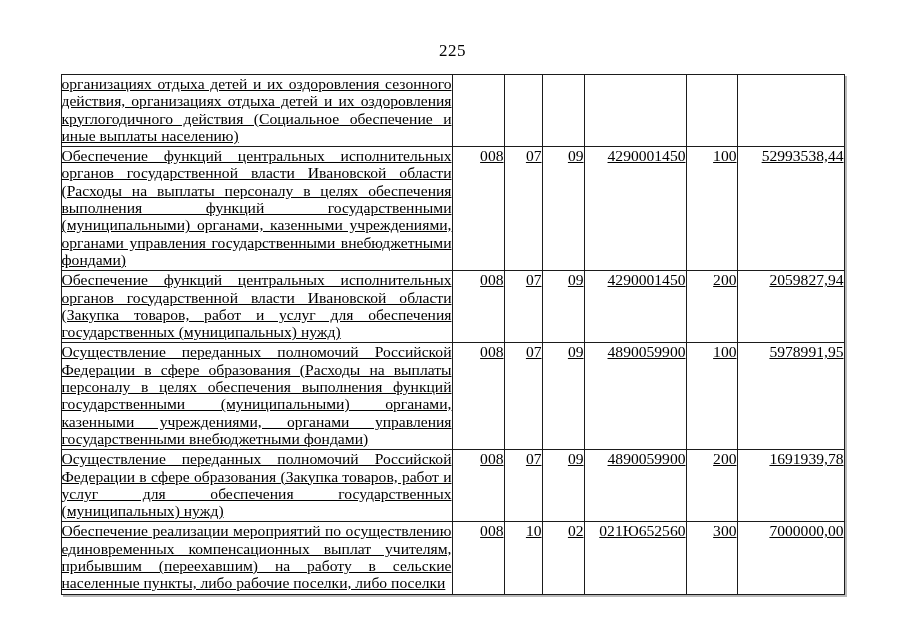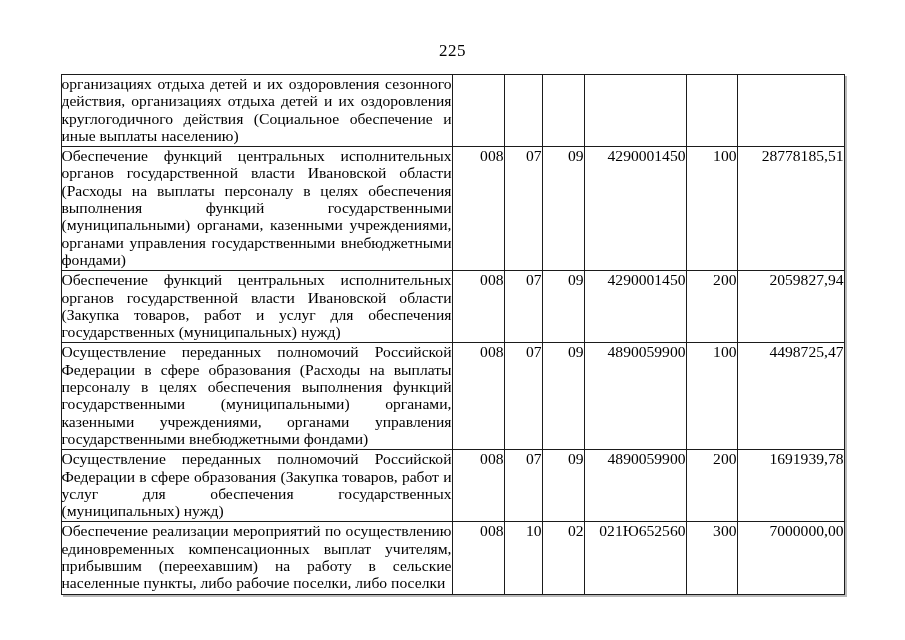--- a/index.html
+++ b/index.html
@@ -26,20 +26,21 @@
     font-size: 17px;
     line-height: 18px;
     letter-spacing: 0.5px;
   }
   table.doc-table {
     margin: 14px auto 0 auto;
     width: 783px;
     border-collapse: collapse;
     table-layout: fixed;
     box-shadow: 2px 2px 0 rgba(125,125,125,0.55);
+    text-decoration: underline;
   }
   table.doc-table td {
     border: 1px solid #1b1b1b;
     vertical-align: top;
     font-size: 15.6px;
     line-height: 17.3px;
     padding: 0 0 2px 0;
   }
   td.desc {
     text-align: justify;
@@ -78,39 +79,39 @@
           <td class="code"></td>
           <td class="code"></td>
         </tr>
         <tr>
           <td class="desc">Обеспечение функций центральных исполнительных органов государственной власти Ивановской области (Расходы на выплаты персоналу в целях обеспечения выполнения функций государственными (муниципальными) органами, казенными учреждениями, органами управления государственными внебюджетными фондами)</td>
           <td class="code">008</td>
           <td class="code">07</td>
           <td class="code">09</td>
           <td class="code">4290001450</td>
           <td class="code">100</td>
-          <td class="code">28778185,51</td>
+          <td class="code">52993538,44</td>
         </tr>
         <tr>
           <td class="desc">Обеспечение функций центральных исполнительных органов государственной власти Ивановской области (Закупка товаров, работ и услуг для обеспечения государственных (муниципальных) нужд)</td>
           <td class="code">008</td>
           <td class="code">07</td>
           <td class="code">09</td>
           <td class="code">4290001450</td>
           <td class="code">200</td>
           <td class="code">2059827,94</td>
         </tr>
         <tr>
           <td class="desc">Осуществление переданных полномочий Российской Федерации в сфере образования (Расходы на выплаты персоналу в целях обеспечения выполнения функций государственными (муниципальными) органами, казенными учреждениями, органами управления государственными внебюджетными фондами)</td>
           <td class="code">008</td>
           <td class="code">07</td>
           <td class="code">09</td>
           <td class="code">4890059900</td>
           <td class="code">100</td>
-          <td class="code">4498725,47</td>
+          <td class="code">5978991,95</td>
         </tr>
         <tr>
           <td class="desc">Осуществление переданных полномочий Российской Федерации в сфере образования (Закупка товаров, работ и услуг для обеспечения государственных (муниципальных) нужд)</td>
           <td class="code">008</td>
           <td class="code">07</td>
           <td class="code">09</td>
           <td class="code">4890059900</td>
           <td class="code">200</td>
           <td class="code">1691939,78</td>
         </tr>

